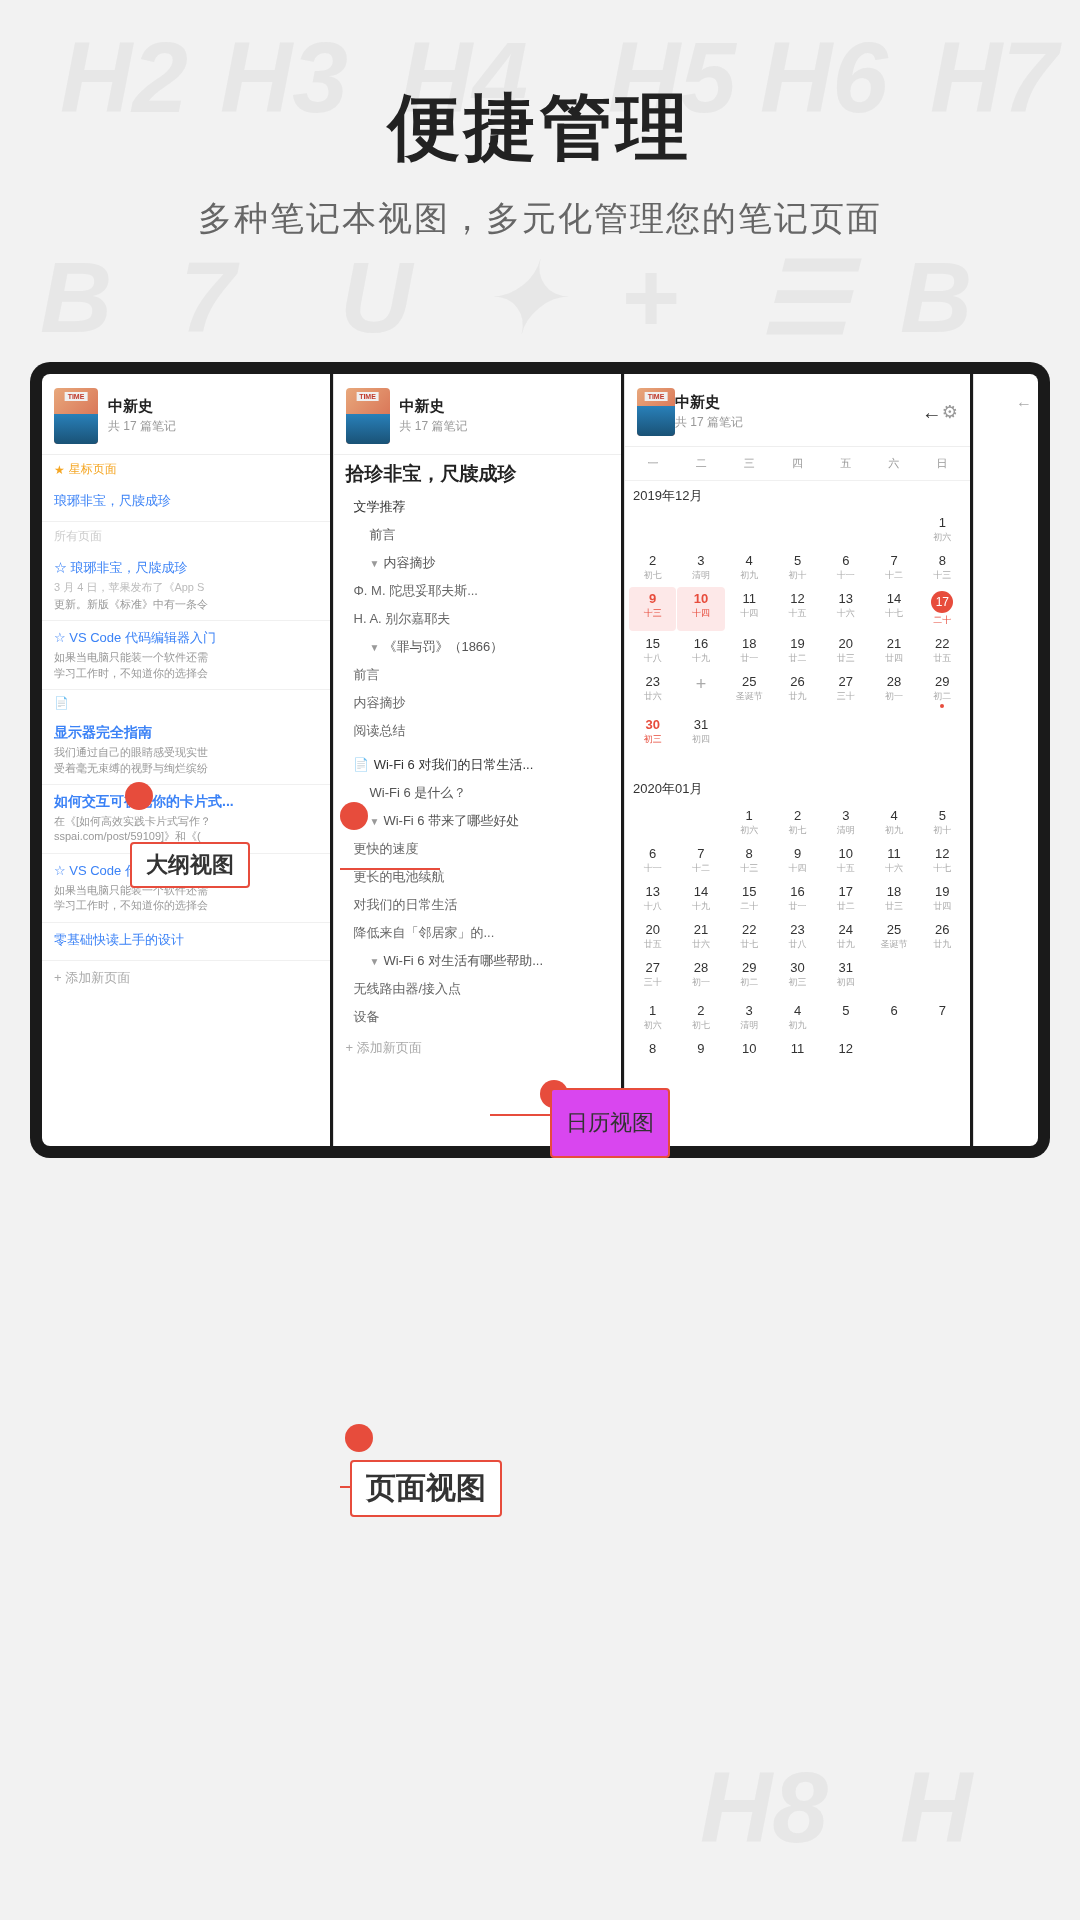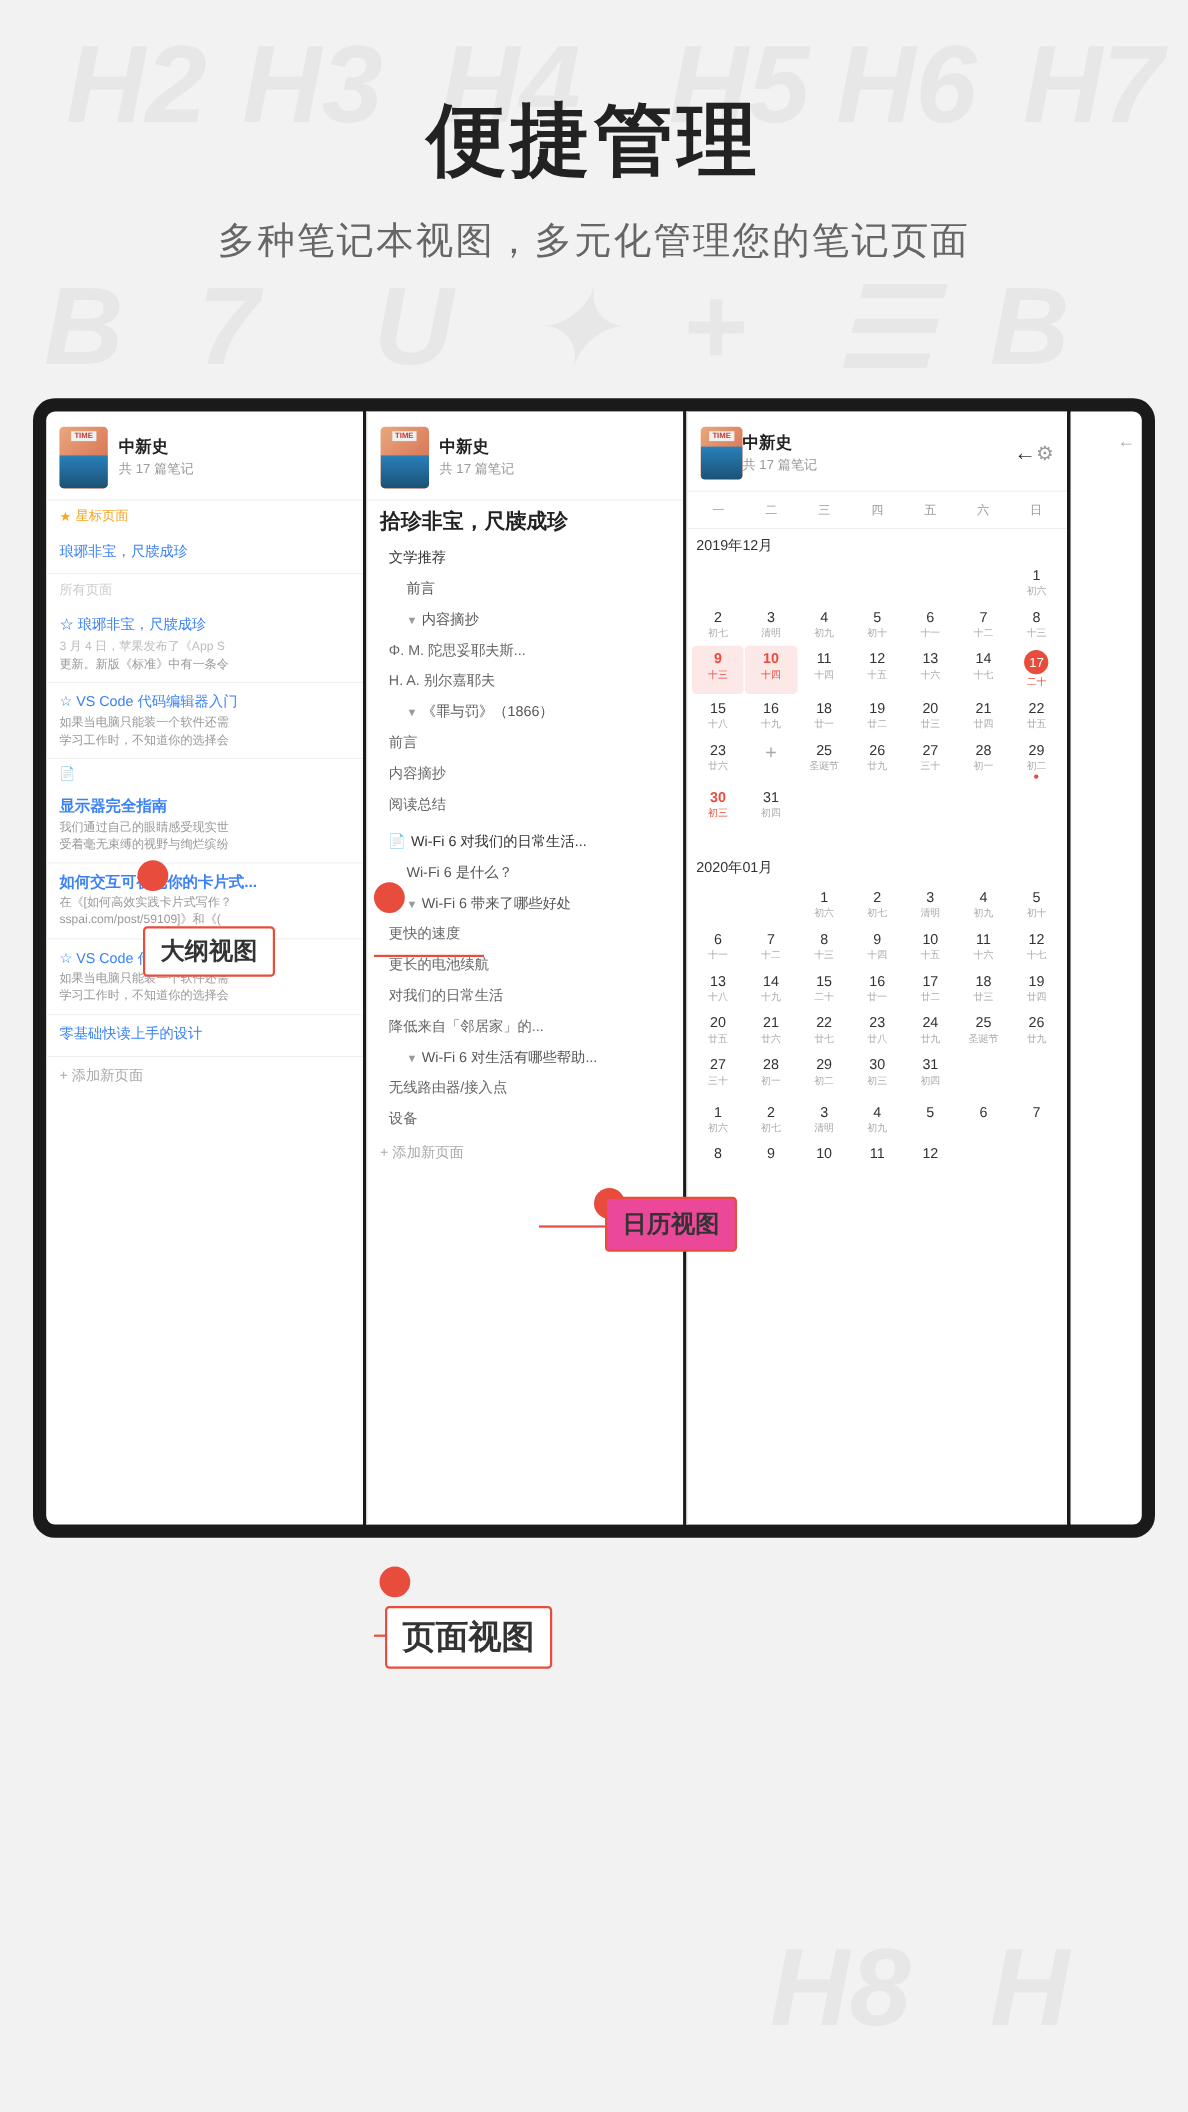--- a/index.html
+++ b/index.html
@@ -57,21 +57,21 @@
       margin-top: 80px;
     }
 
     
     .tablet-frame {
       background: #1a1a1a;
       border-radius: 20px;
       padding: 12px;
       display: flex;
       gap: 3px;
-      height: 1036px;
+      height: 796px;
       position: relative;
     }
 
     
     .panel {
       background: white;
       flex: 1;
       overflow: hidden;
       position: relative;
       font-size: 13px;
@@ -301,25 +301,25 @@
       width: 100px;
       height: 2px;
       background: #e74c3c;
       z-index: 49;
     }
 
     .calendar-label {
       position: absolute;
       top: 726px;
       left: 520px;
-      background: #ec4899;
+      background: #d946ef;
       border: 2px solid #e74c3c;
-      padding: 8px 14px;
+      padding: 18px 14px;
       font-size: 22px;
-      font-weight: 700;
+      font-weight: 400;
       color: #333;
       z-index: 50;
       border-radius: 4px;
     }
     .calendar-label-line {
       position: absolute;
       top: 752px;
       left: 460px;
       width: 62px;
       height: 2px;

